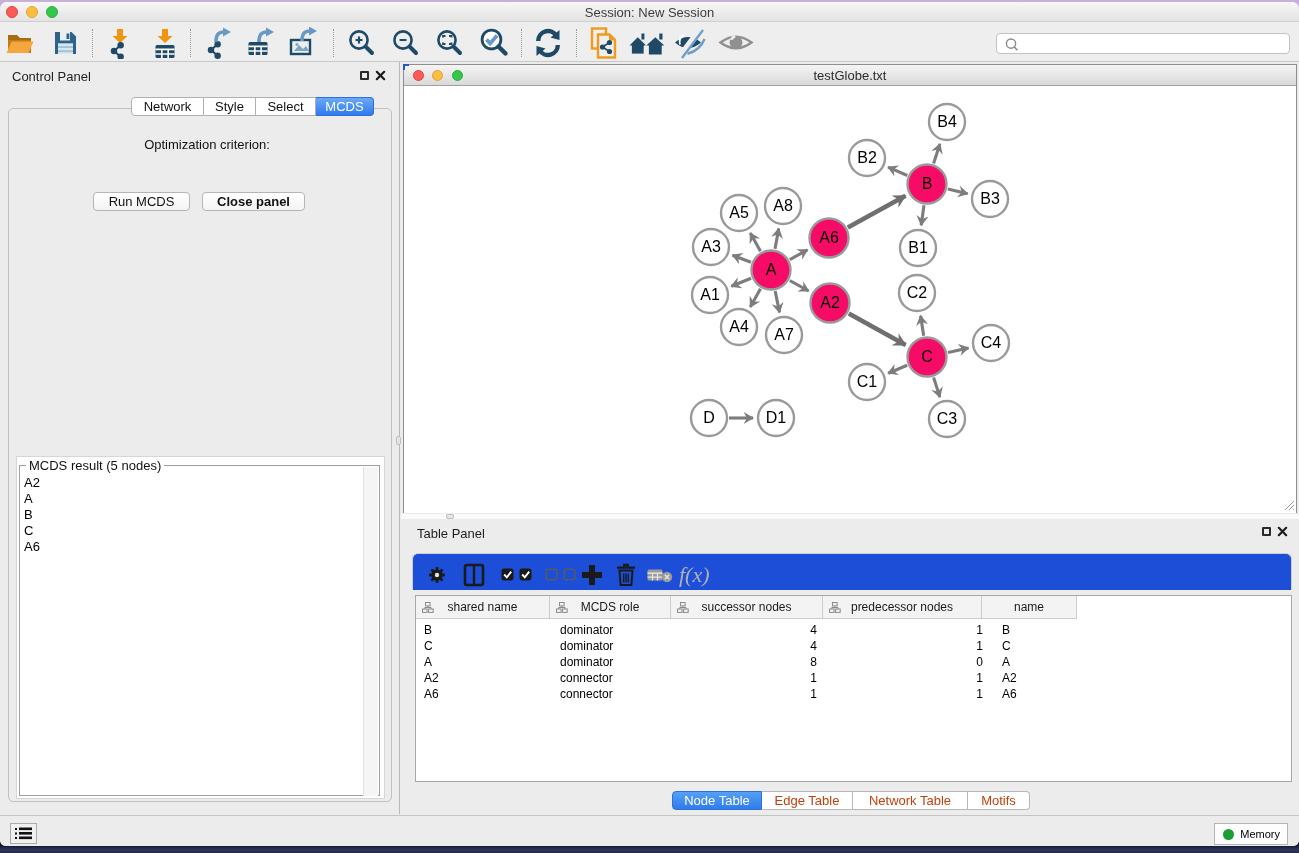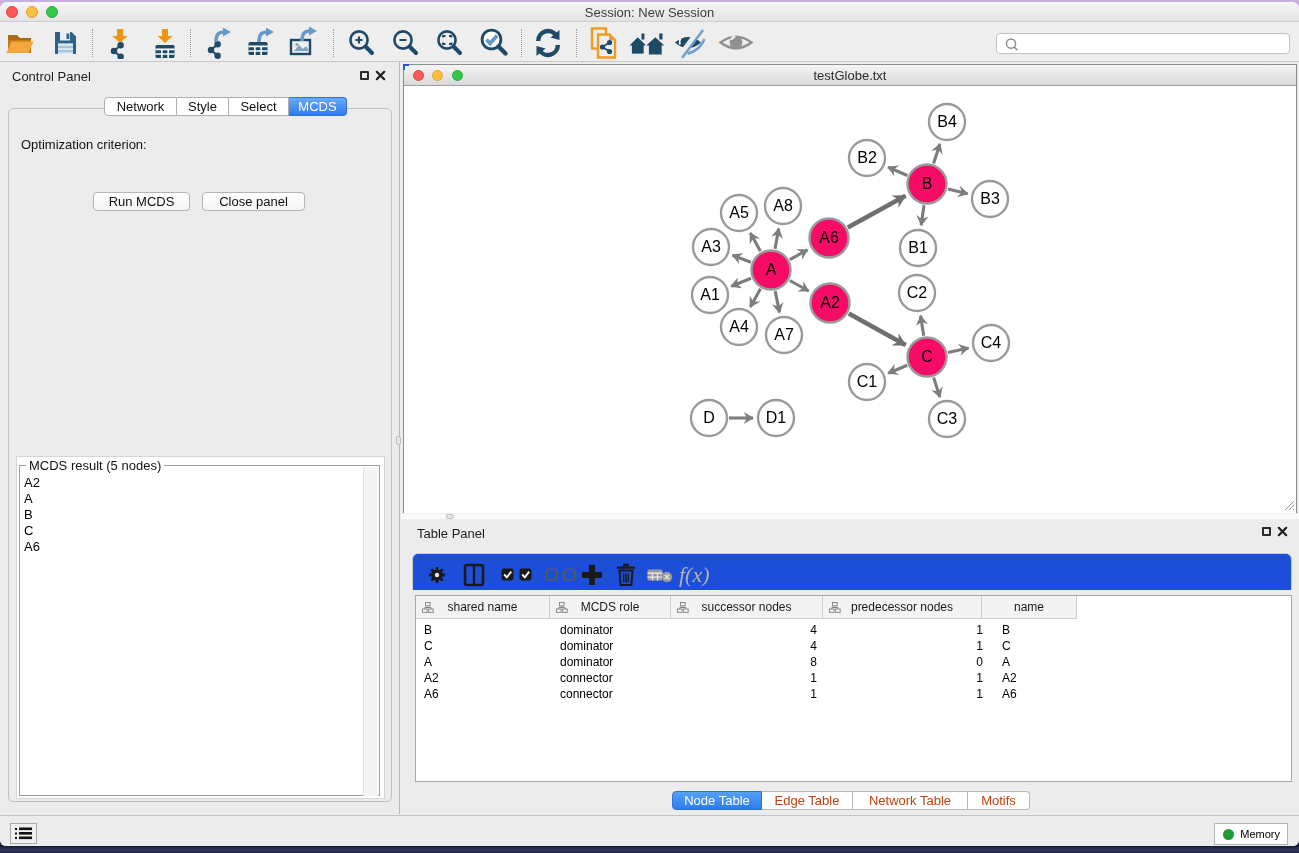--- a/index.html
+++ b/index.html
@@ -35,21 +35,21 @@
 #cpanel .ptitle { position:absolute; left:12px; top:7px; font-size:13px; color:#1e1e1e; }
 .wbtn-sq { position:absolute; width:9px; height:9px; border:2px solid #2a2a2a; border-radius:1px; }
 .tabrow { position:absolute; display:flex; z-index:3; }
 .tab { height:19px; line-height:18px; font-size:13px; color:#111; text-align:center;
   background:#fff; border:1px solid #b0b0b0; border-left:none; }
 .tab.first { border-left:1px solid #b0b0b0; border-radius:4px 0 0 4px; }
 .tab.last { border-radius:0 4px 4px 0; }
 .tab.sel { background:linear-gradient(#6aa9f7,#2e7bee); color:#fff; border-color:#2e6fd8; }
 #cp-body { position:absolute; left:8px; top:46px; width:384px; height:694px;
   background:#ececec; border:1px solid #c0c0c0; border-radius:5px; }
-#optlabel { position:absolute; left:12px; width:384px; top:28px; 
+#optlabel { position:absolute; left:6px; width:384px; top:28px; text-align:center;
   font-size:13px; color:#111; }
 #combo { position:absolute; left:36px; top:50px; width:310px; height:21px;
   background:#fff; border:1px solid #b5b5b5; border-radius:4px; font-size:13px;
   color:#111; line-height:19px; padding-left:11px; }
 #combo .stepper { position:absolute; right:-1px; top:-1px; width:21px; height:21px;
   background:linear-gradient(#6db0f9,#2d7bf0); border-radius:0 4px 4px 0; }
 .btn { position:absolute; height:19px; background:linear-gradient(#ffffff,#f4f4f4);
   border:1px solid #b5b5b5; border-radius:4px; font-size:13px; color:#111;
   text-align:center; line-height:17px; }
 #resultbox { position:absolute; left:7px; top:347px; width:369px; height:343px;
@@ -257,30 +257,30 @@
         </svg>
       </div>
   </div>
   <div id="content">
     <div id="cpanel">
       <div class="ptitle">Control Panel</div>
       <div class="wbtn-sq" style="left:360px; top:9px;"></div>
       <svg style="position:absolute; left:375px; top:8px;" width="11" height="11" viewBox="0 0 11 11">
           <path d="M1.8 1.8 L9.2 9.2 M9.2 1.8 L1.8 9.2" stroke="#1c1c1c" stroke-width="2.2" stroke-linecap="round"></path>
         </svg>
-      <div class="tabrow" style="left:68px; top:35px;padding-left:36px;">
+      <div class="tabrow" style="left:95px; top:35px;padding-left:36px;">
         <div class="tab first" style="width:73px;">Network</div>
         <div class="tab" style="width:52px;">Style</div>
         <div class="tab" style="width:60px;">Select</div>
         <div class="tab sel last" style="width:58px;">MCDS</div>
       </div>
       <div id="cp-body">
         <div id="optlabel">Optimization criterion:</div>
         <div class="btn" style="left:84px; top:83px; width:97px;">Run MCDS</div>
-        <div class="btn" style="left:193px; top:83px; width:103px;">Close panel</div>
+        <div class="btn" style="left:193px; top:83px; width:103px;font-weight:bold;">Close panel</div>
         <div id="resultbox">
           <div id="fieldset">
               <legend>MCDS result (5 nodes)</legend>
             <div id="mlist">A2<br>A<br>B<br>C<br>A6</div>
             <div id="vscroll"></div>
           </div>
         </div>
       </div>
     </div>
     <div id="hdivstrip"></div>

